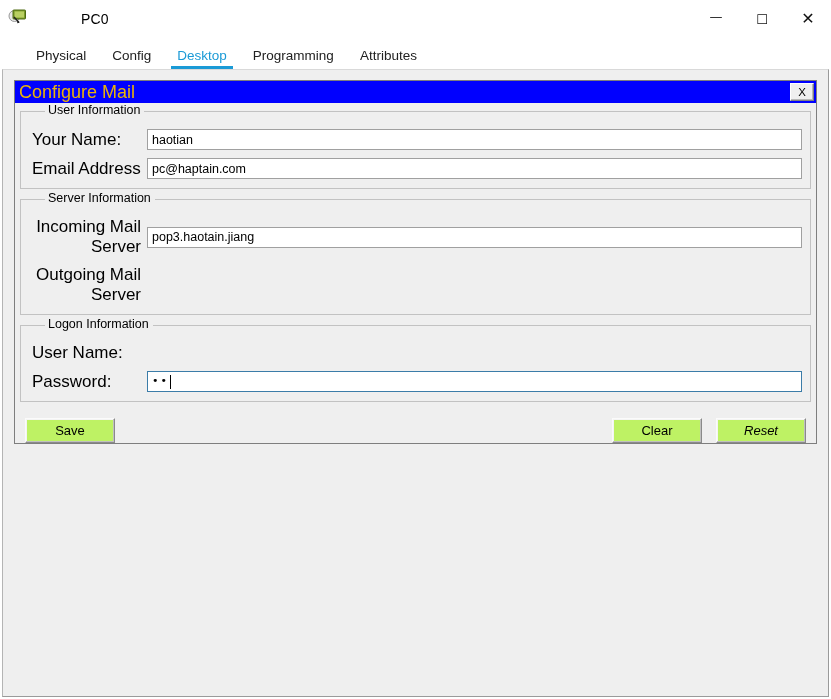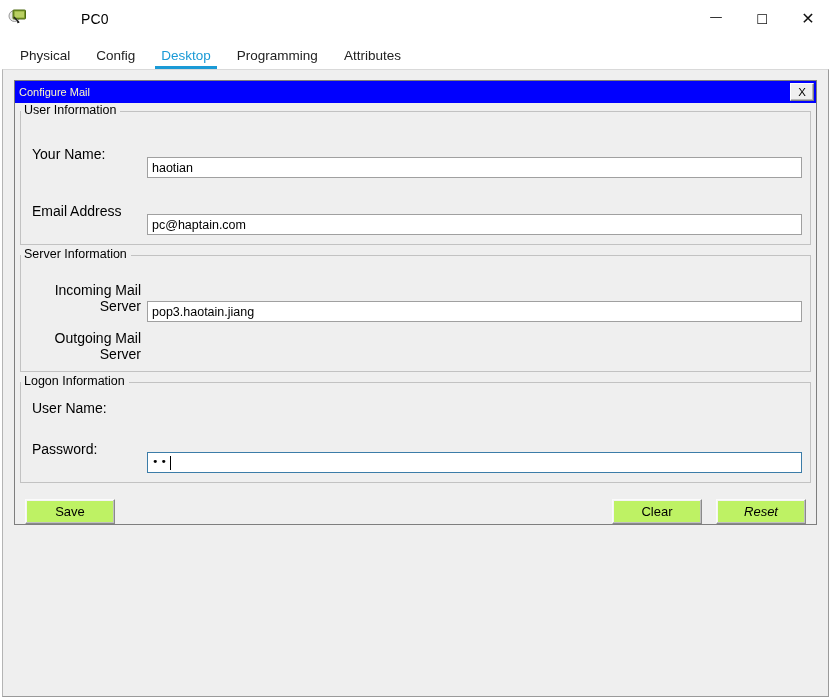--- a/index.html
+++ b/index.html
@@ -66,21 +66,21 @@
   .win-btn.minimize .glyph { font-size: 13px; position: relative; top: -3px;}
   .win-btn.maximize .glyph { font-size: 13px; }
   .win-btn.close   .glyph { font-size: 16px; }
 
   
   .tabstrip {
     height: 31px;
     background: #ffffff;
     display: flex;
     align-items: flex-end;
-    padding-left: 7px;
+    padding-left: 23px;
     box-sizing: border-box;
   }
   .tab {
     position: relative;
     padding: 0 13px 7px 13px;
     font-size: 13.5px;
     color: #222222;
     line-height: 1;
     cursor: default;
     background: transparent;
@@ -122,22 +122,22 @@
   .dialog-titlebar {
     height: 22px;
     background: #0000ff;
     display: flex;
     align-items: center;
     justify-content: space-between;
     padding: 0 2px 0 4px;
     box-sizing: border-box;
   }
   .dialog-title {
-    color: #fef9c3;
-    font-size: 11px;
+    color: #eab308;
+    font-size: 18px;
     line-height: 1;
   }
   .dialog-close {
     width: 24px;
     height: 18px;
     background: #efefef;
     border-top: 1px solid #ffffff;
     border-left: 1px solid #ffffff;
     border-right: 1px solid #808080;
     border-bottom: 1px solid #808080;
@@ -160,37 +160,37 @@
   .groupbox {
     position: relative;
     border: 1px solid #c2c2c2;
     margin-bottom: 10px;
     padding: 17px 8px 9px 8px;
     box-sizing: border-box;
   }
   .groupbox > .legend {
     position: absolute;
     top: -8px;
-    left: 0;
+    left: 24px;
     background: #efefef;
     padding: 0 4px 0 3px;
     font-size: 12.5px;
     color: #000;
     line-height: 1;
   }
 
   
   .row {
     display: flex;
     align-items: center;
     margin-bottom: 8px;
   }
   .row:last-child { margin-bottom: 0; }
   .row .lbl {
-    font-size: 14px;
+    font-size: 17px;
     color: #000;
     flex: 0 0 auto;
     box-sizing: border-box;
   }
   .row .lbl.left  { width: 118px; text-align: left; padding-left: 3px; }
   .row .lbl.right { width: 118px; text-align: right; padding-right: 6px; }
 
   .field {
     flex: 1 1 auto;
     height: 21px;
@@ -198,21 +198,20 @@
     border: 1px solid #a0a0a0;
     box-sizing: border-box;
     display: flex;
     align-items: center;
     padding: 0 4px;
     font-size: 12.5px;
     color: #000;
     overflow: hidden;
     white-space: nowrap;
     cursor: text;
-    margin-top: 28px;
   }
   .field.focused {
     border: 1px solid #3b7ca8;
     outline: none;
   }
   .field .dots {
     font-family: "DejaVu Sans", sans-serif;
     font-size: 11px;
     letter-spacing: 2px;
     line-height: 1;

